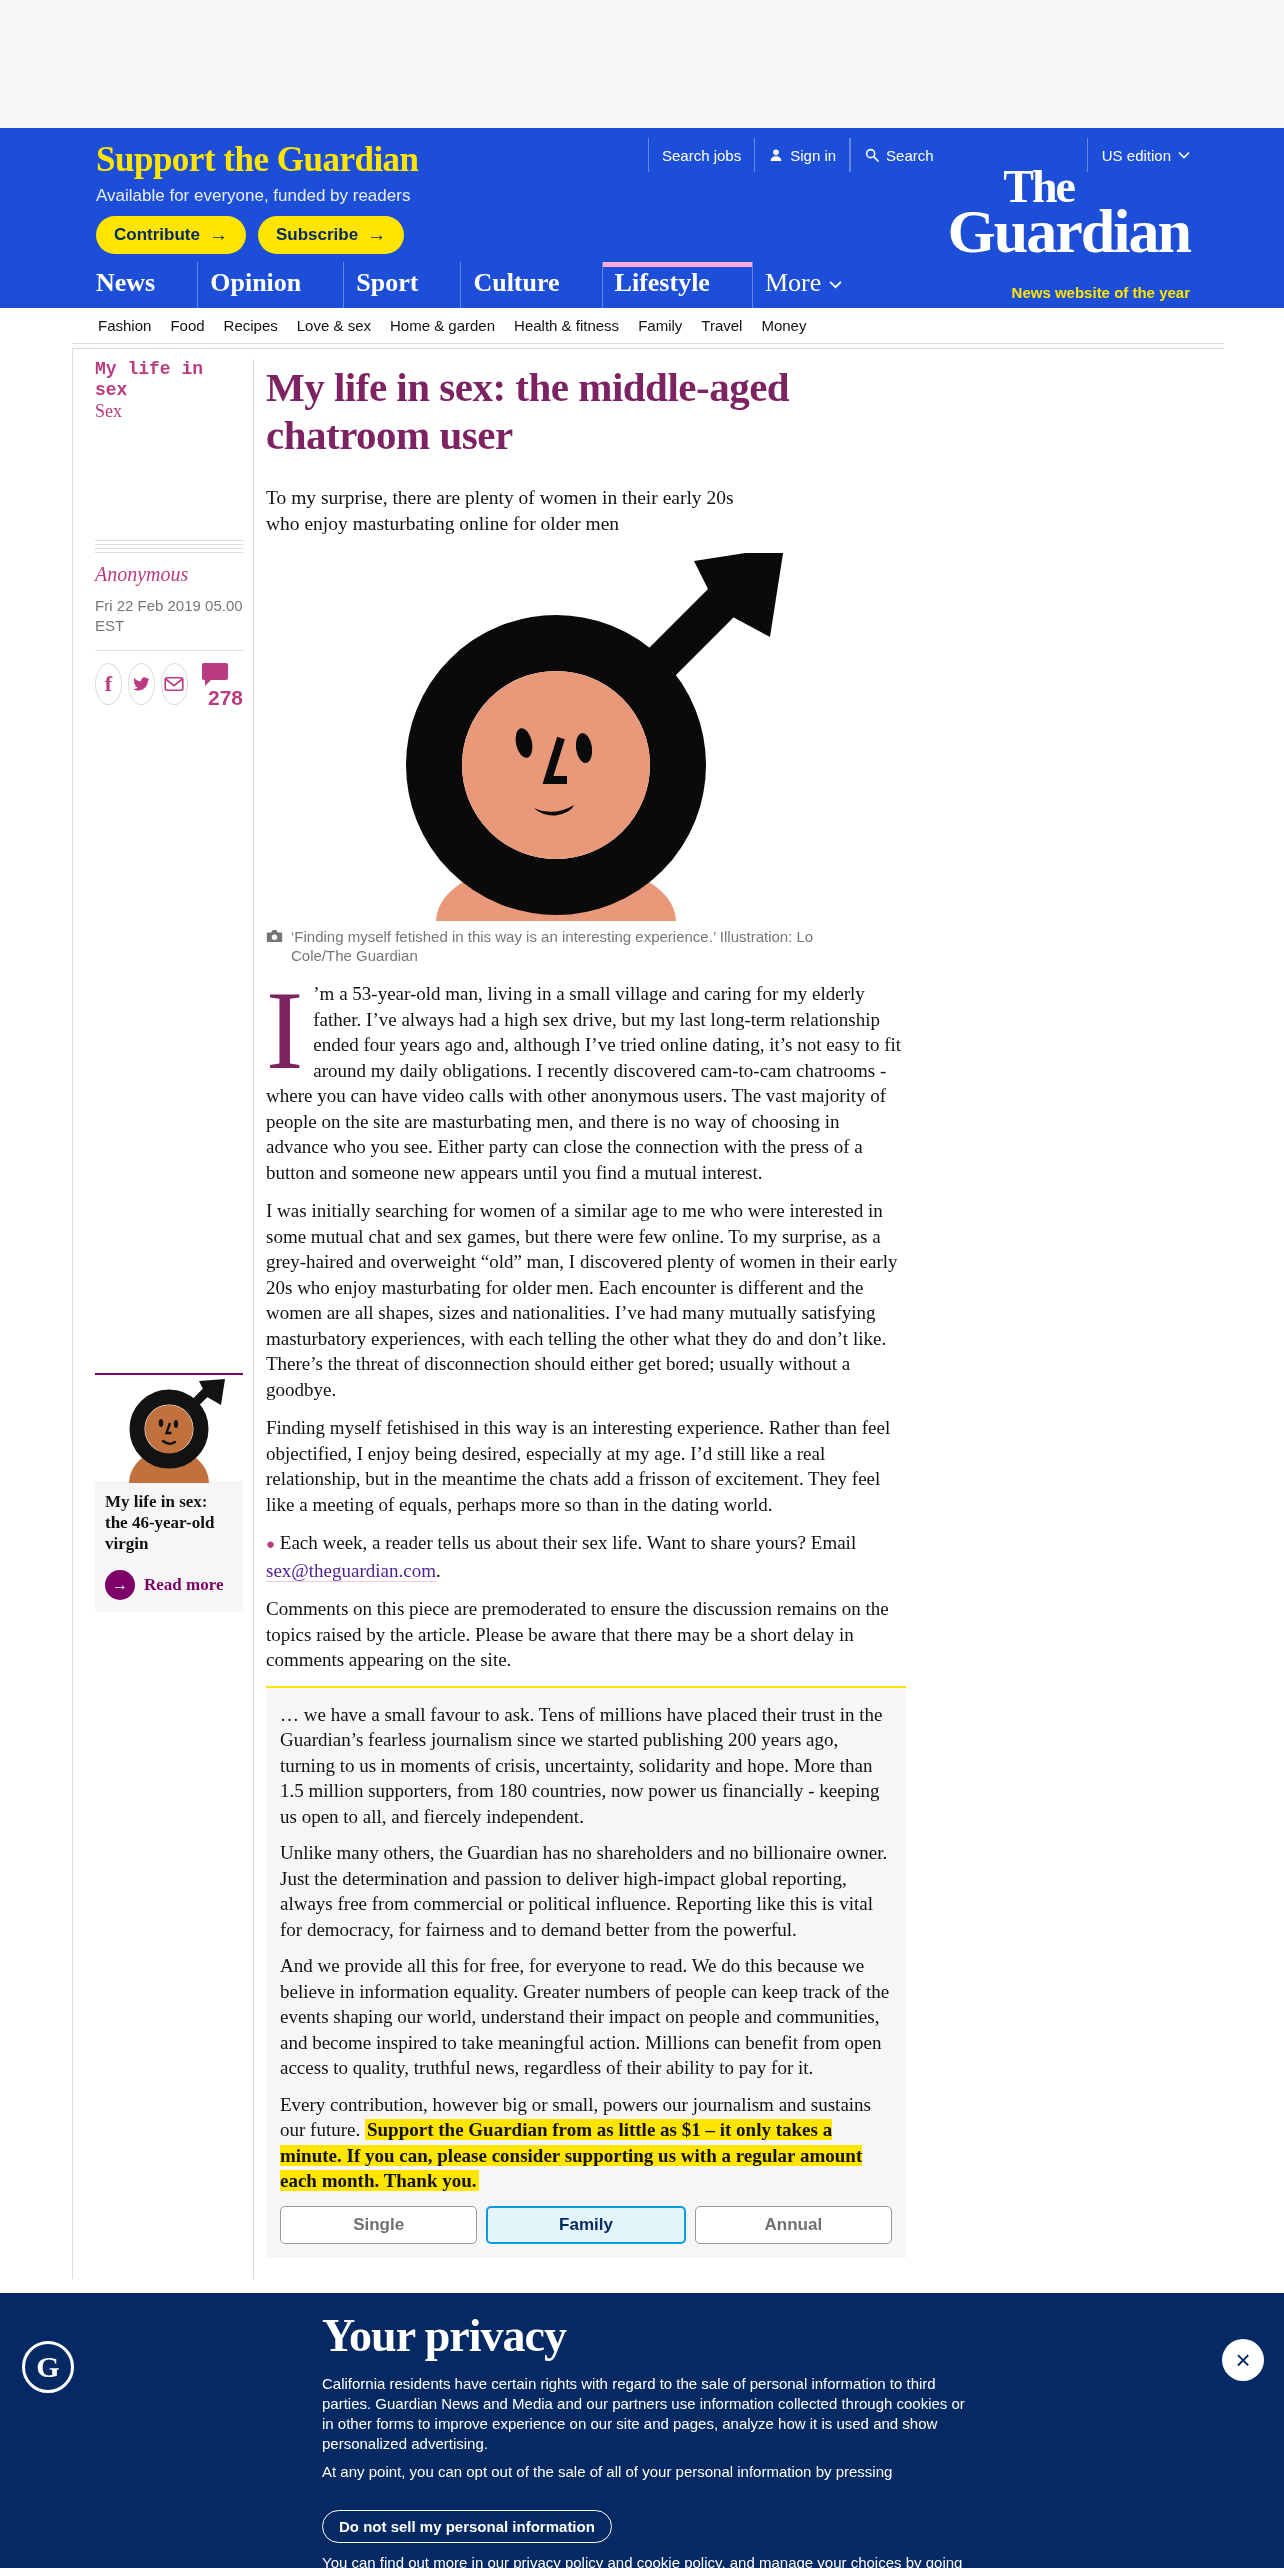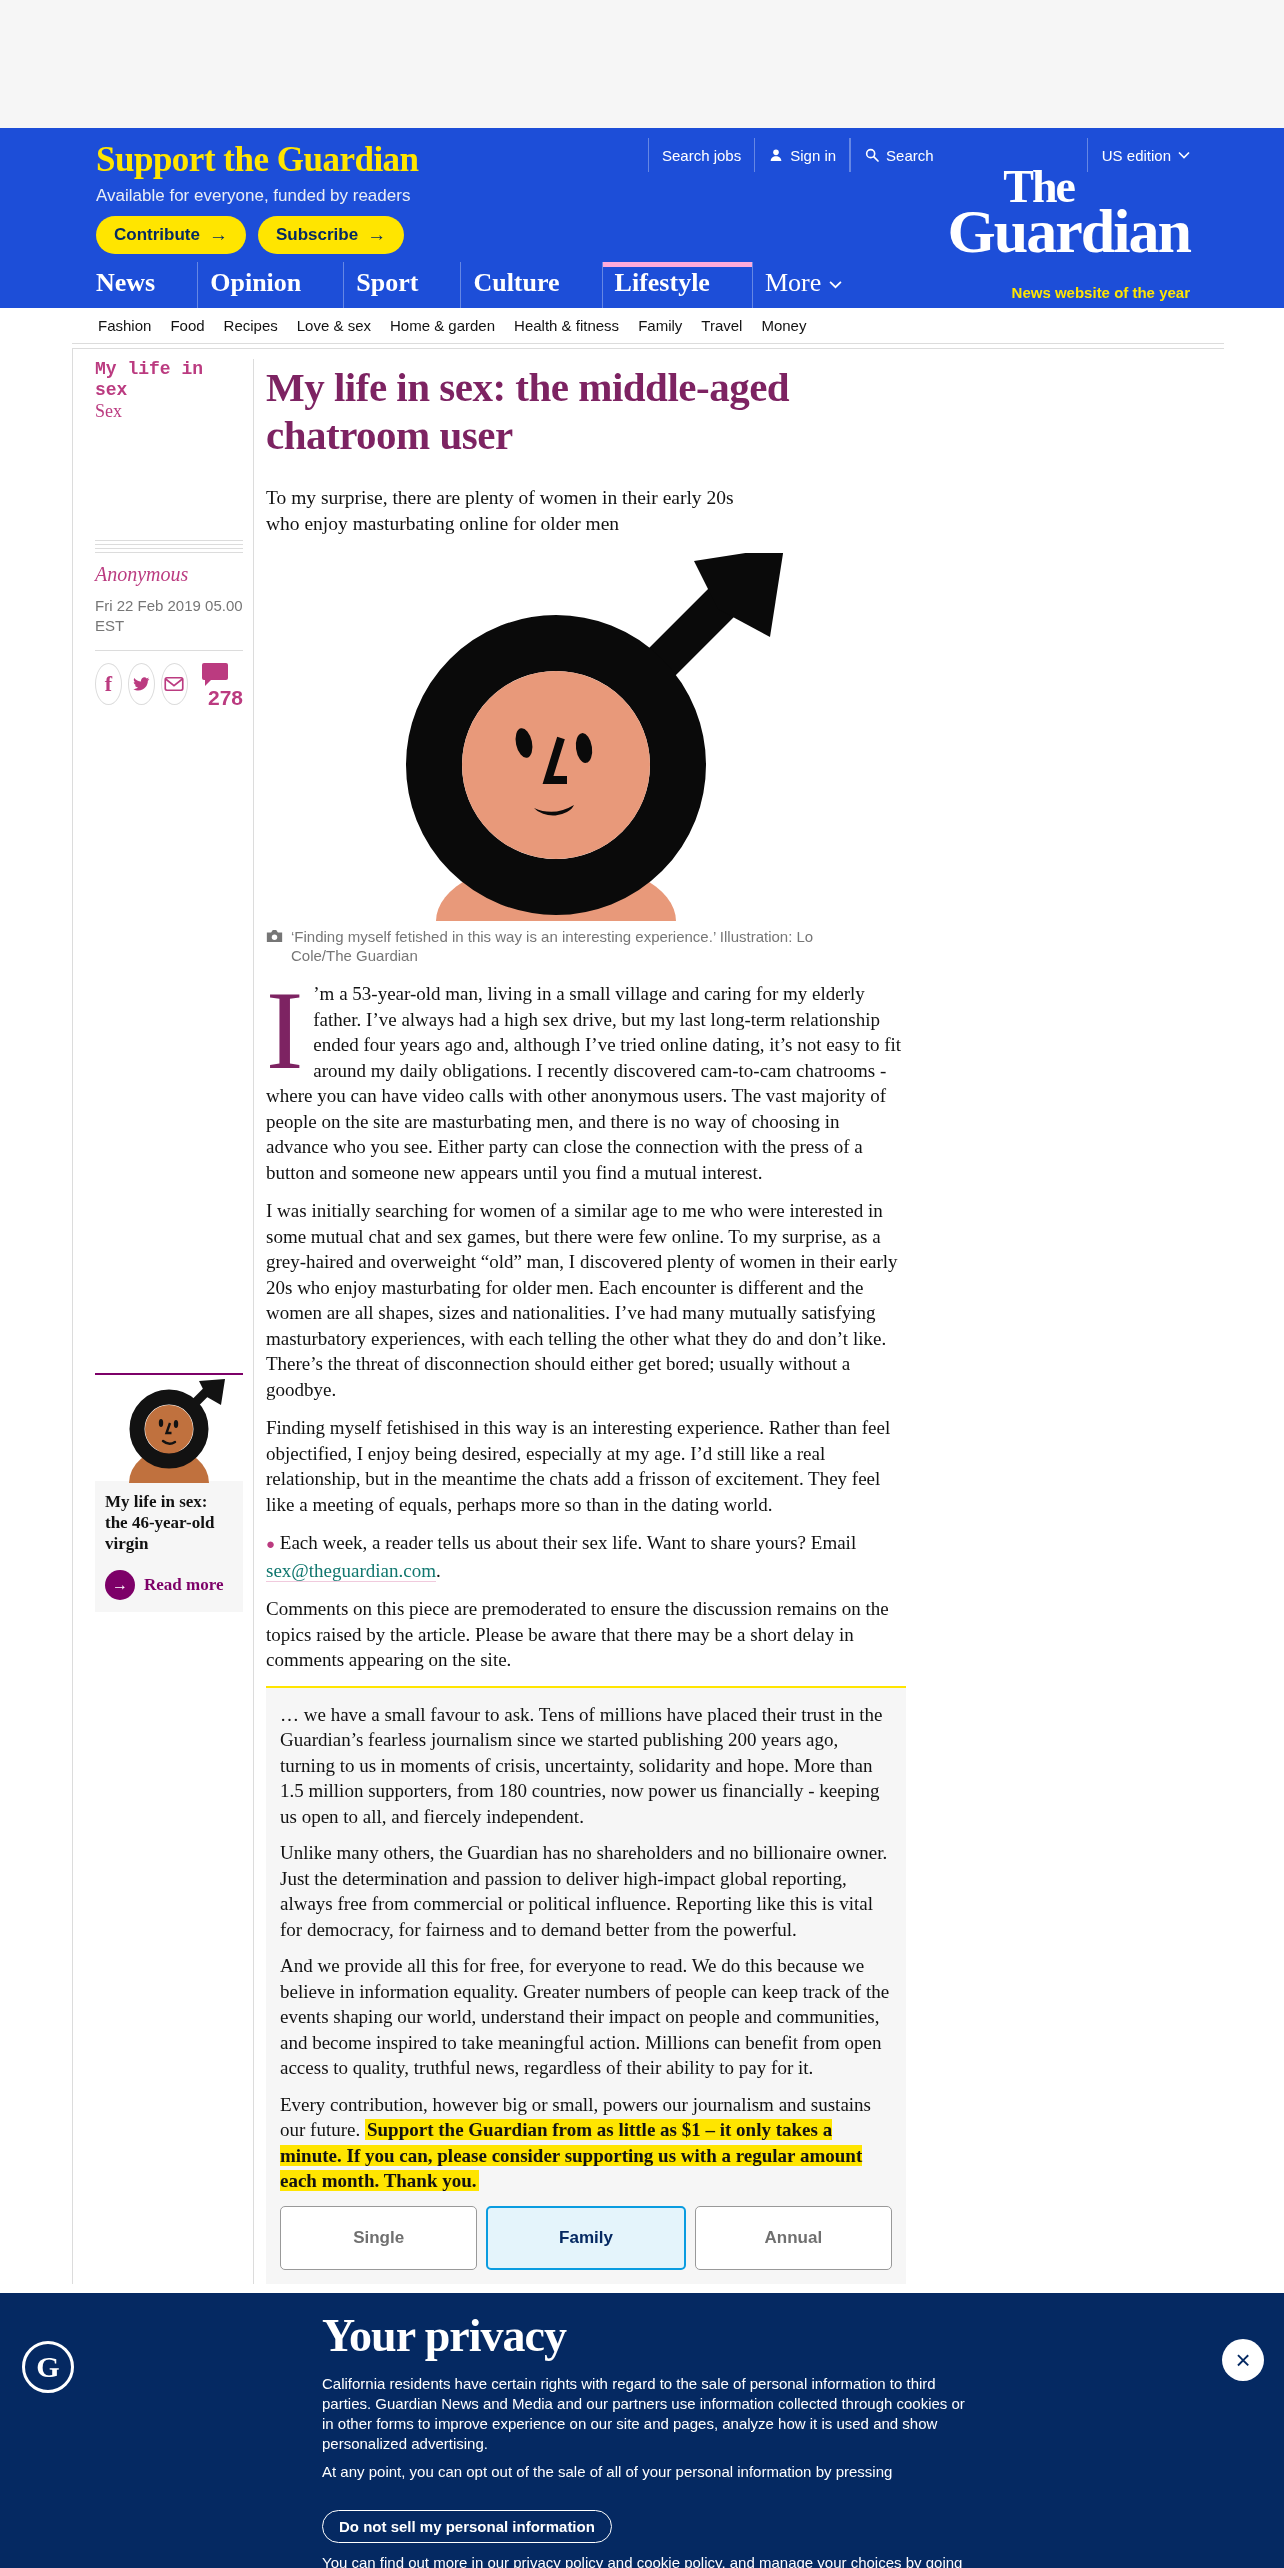--- a/index.html
+++ b/index.html
@@ -80,29 +80,29 @@
   .standfirst { font-family:"Liberation Serif","DejaVu Serif",serif; font-size:19.5px; line-height:26px; color:#121212; max-width:490px; margin-bottom:16px; }
 
   .figure svg { display:block; }
   .caption { display:flex; gap:8px; margin-top:6px; font-size:15px; line-height:19px; color:#767676; max-width:560px; }
   .caption svg { flex:none; margin-top:2px; }
 
   .body-text { margin-top:16px; }
   .body-text p { font-family:"Liberation Serif","DejaVu Serif",serif; font-size:19px; line-height:25.5px; color:#121212; margin-bottom:13px; max-width:640px; }
   .dropcap { float:left; font-family:"Liberation Serif","DejaVu Serif",serif; color:#7d2362; font-size:112px; line-height:90px; padding:4px 10px 0 0; }
   .bullet-dot { color:#bb3b80; font-size:15px; }
-  .email-link { color:#0f766e; text-decoration:none; border-bottom:1px solid #f0cadd; cursor:pointer; }
+  .email-link { color:#4c1d95; text-decoration:none; border-bottom:1px solid #f0cadd; cursor:pointer; }
 
   
   .appeal { margin-top:8px; border-top:2px solid #ffe500; background:#f6f6f6; padding:14px 14px 14px; max-width:655px; }
   .appeal p { font-family:"Liberation Serif","DejaVu Serif",serif; font-size:19px; line-height:25.5px; color:#121212; margin-bottom:11px; }
   .appeal p:last-of-type { margin-bottom:0; }
   .hl { background:#ffe500; font-weight:700; padding:0 2px; }
   .appeal-options { display:flex; gap:9px; margin-top:12px; }
-  .opt-btn { flex:1; height:64px; background:#fff; border:1px solid #999; border-radius:5px; font-weight:700; font-size:17px; color:#707070; cursor:pointer; font-family:inherit; }
+  .opt-btn { flex:1; height:38px; background:#fff; border:1px solid #999; border-radius:5px; font-weight:700; font-size:17px; color:#707070; cursor:pointer; font-family:inherit; }
   .opt-btn.selected { background:#e4f4fb; border:2px solid #0a9ce0; color:#052962; }
 
   
   .privacy { position:absolute; left:0; top:2293px; width:1284px; height:275px; background:#052962; color:#fff; z-index:10; }
   .privacy-inner { padding:16px 110px 10px 322px; }
   .privacy-title { font-family:"Liberation Serif","DejaVu Serif",serif; font-weight:700; font-size:46px; letter-spacing:-1px; margin-bottom:12px; }
   .privacy p { font-size:15px; line-height:20px; max-width:645px; margin-bottom:8px; }
   .dns-btn { display:inline-block; background:none; border:1px solid #fff; border-radius:17px; color:#fff; font-weight:700; font-size:15px; padding:7px 16px; margin:20px 0 10px; cursor:pointer; font-family:inherit; }
   .plink { color:#fff; text-decoration:underline; cursor:pointer; }
   .roundel { position:absolute; left:22px; top:48px; width:52px; height:52px; border:3px solid #fff; border-radius:50%; display:flex; align-items:center; justify-content:center; font-family:"Liberation Serif","DejaVu Serif",serif; font-weight:700; font-size:30px; color:#fff; }

